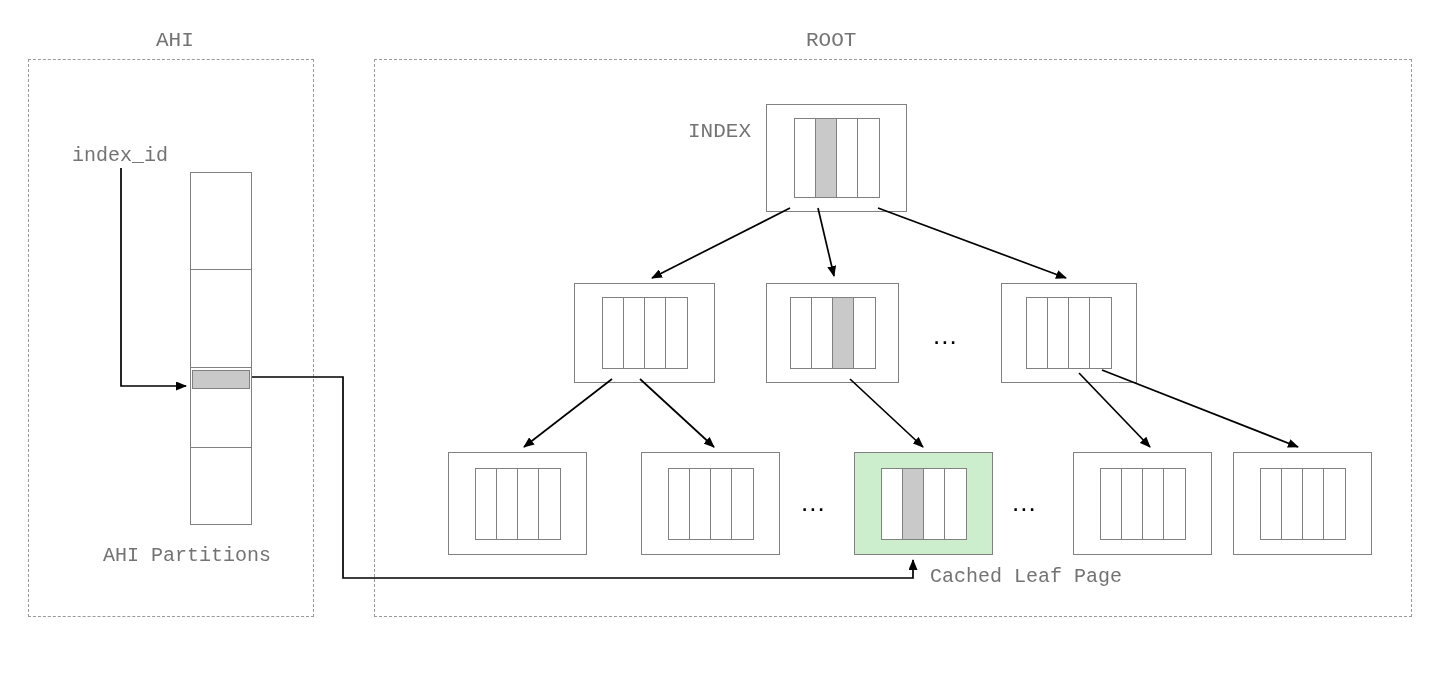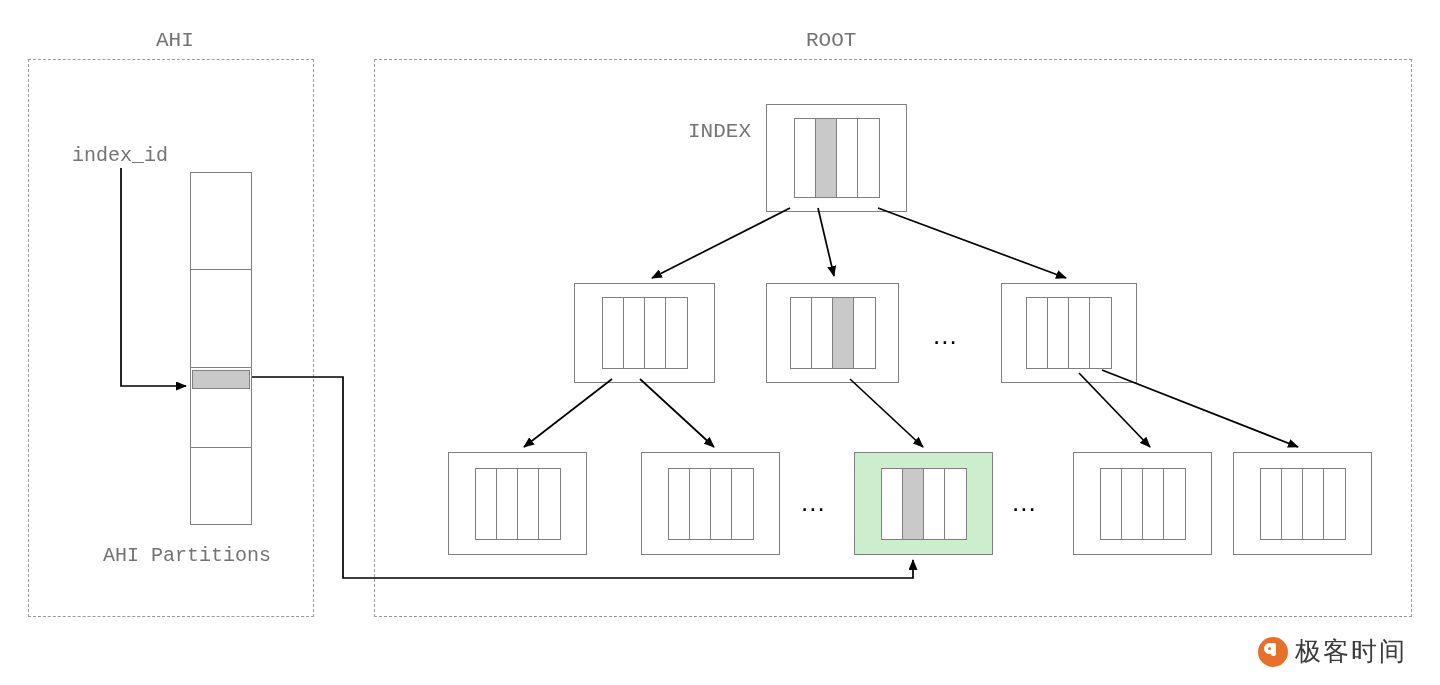--- a/index.html
+++ b/index.html
@@ -252,20 +252,21 @@
 
   <div class="node" style="left:1233px; top:452px; width:139px; height:103px;">
     <div class="cells" style="width:86px; height:72px;">
       <div class="cell" style="width:21.5px;"></div>
       <div class="cell" style="width:21.5px;"></div>
       <div class="cell" style="width:21.5px;"></div>
       <div class="cell" style="width:21.5px;"></div>
     </div>
   </div>
 
+  <div class="lbl lbl-cached" style="left:930px; top:564px;">Cached Leaf Page</div>
 
   <svg class="svg-layer" viewBox="0 0 1440 685" xmlns="http://www.w3.org/2000/svg">
     <defs>
       <marker id="arrowhead" markerWidth="11" markerHeight="9" refX="10" refY="4.5" orient="auto" markerUnits="userSpaceOnUse">
         <path d="M0,0 L11,4.5 L0,9 z" fill="#000000"></path>
       </marker>
     </defs>
 
     <g>
       <path d="M121,168 L121,386 L186,386" stroke="#000000" stroke-width="1.7" fill="none" marker-end="url(#arrowhead)"></path>
@@ -289,18 +290,14 @@
     <g>
       <path d="M850,379 L923,447" stroke="#000000" stroke-width="1.7" fill="none" marker-end="url(#arrowhead)"></path>
     </g>
 
     <g>
       <path d="M1079,373 L1150,447" stroke="#000000" stroke-width="1.7" fill="none" marker-end="url(#arrowhead)"></path>
       <path d="M1102,370 L1298,447" stroke="#000000" stroke-width="1.7" fill="none" marker-end="url(#arrowhead)"></path>
     </g>
   </svg>
 
-  <div class="watermark" style="left:1258px; top:634px;">
-    <div class="wm-logo"></div>
-    <div class="wm-text">极客时间</div>
-  </div>
 
 </div>
 
 </body></html>

